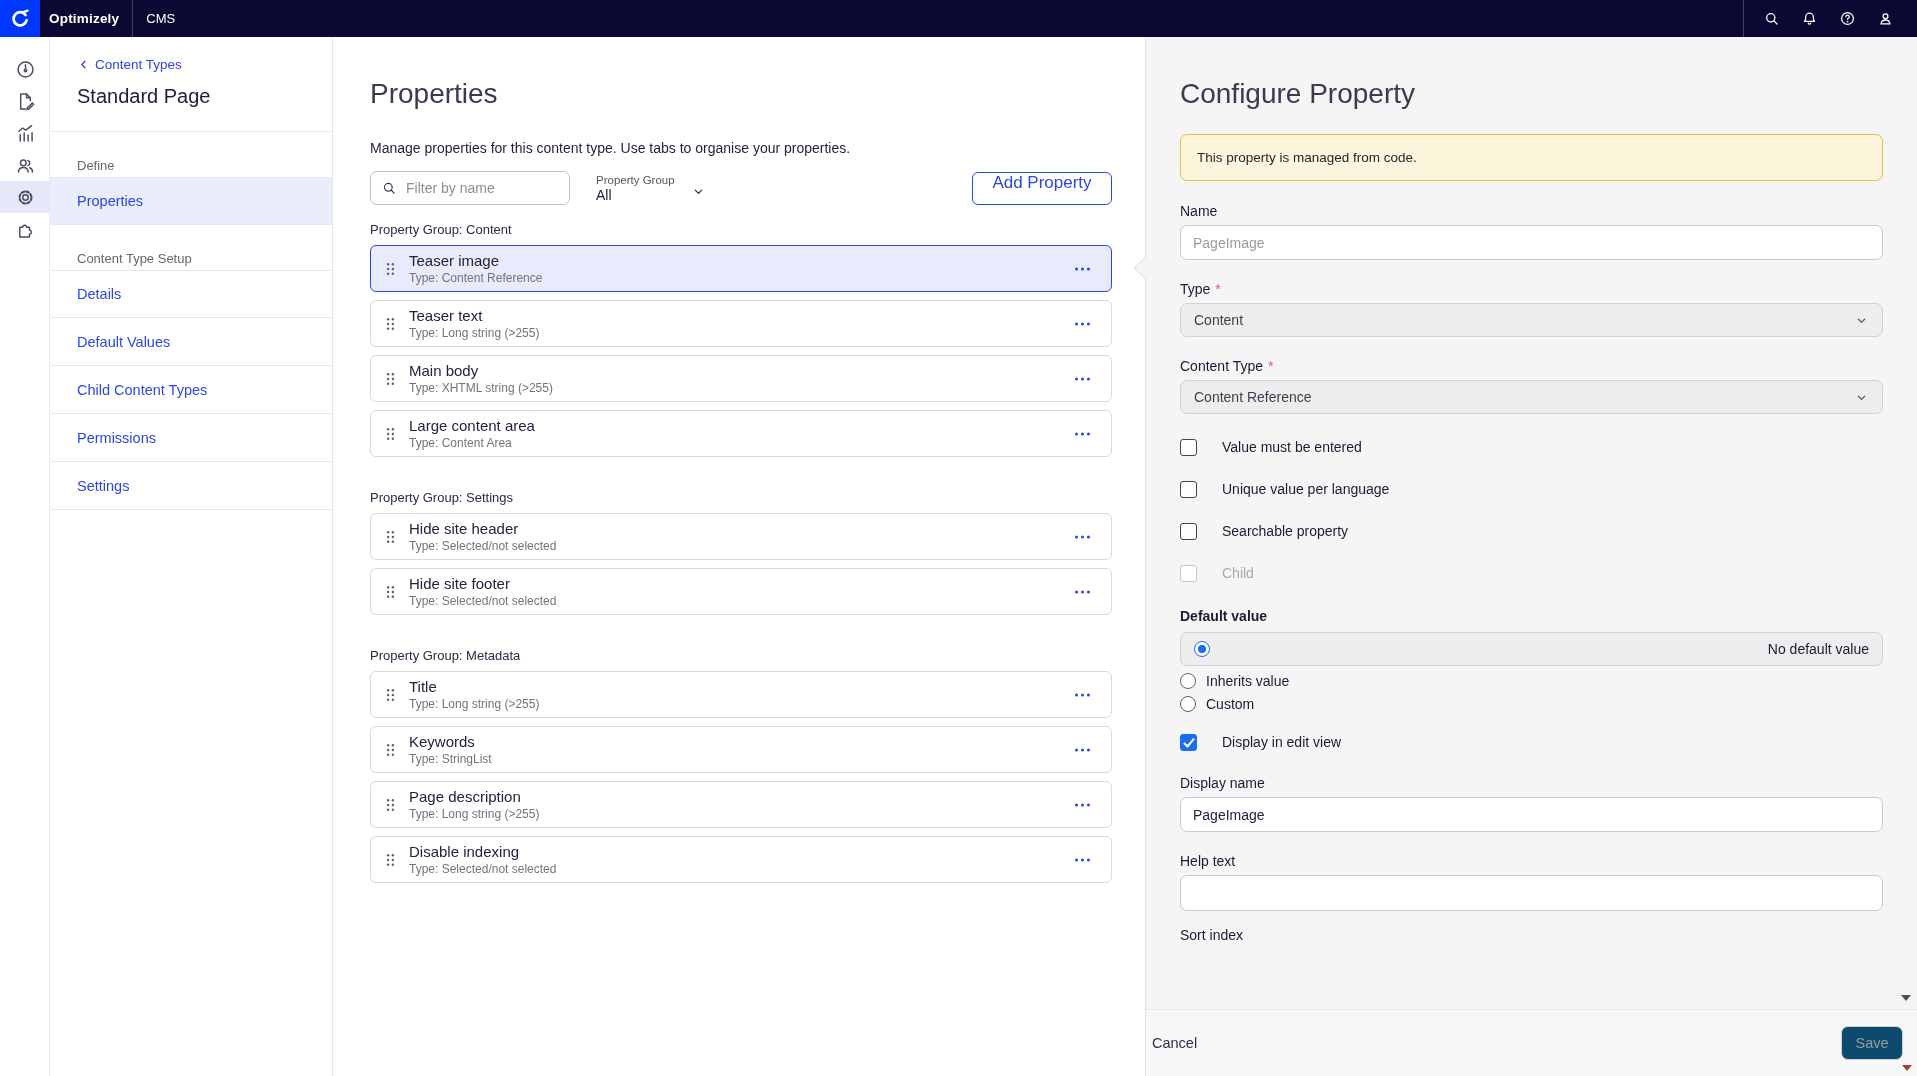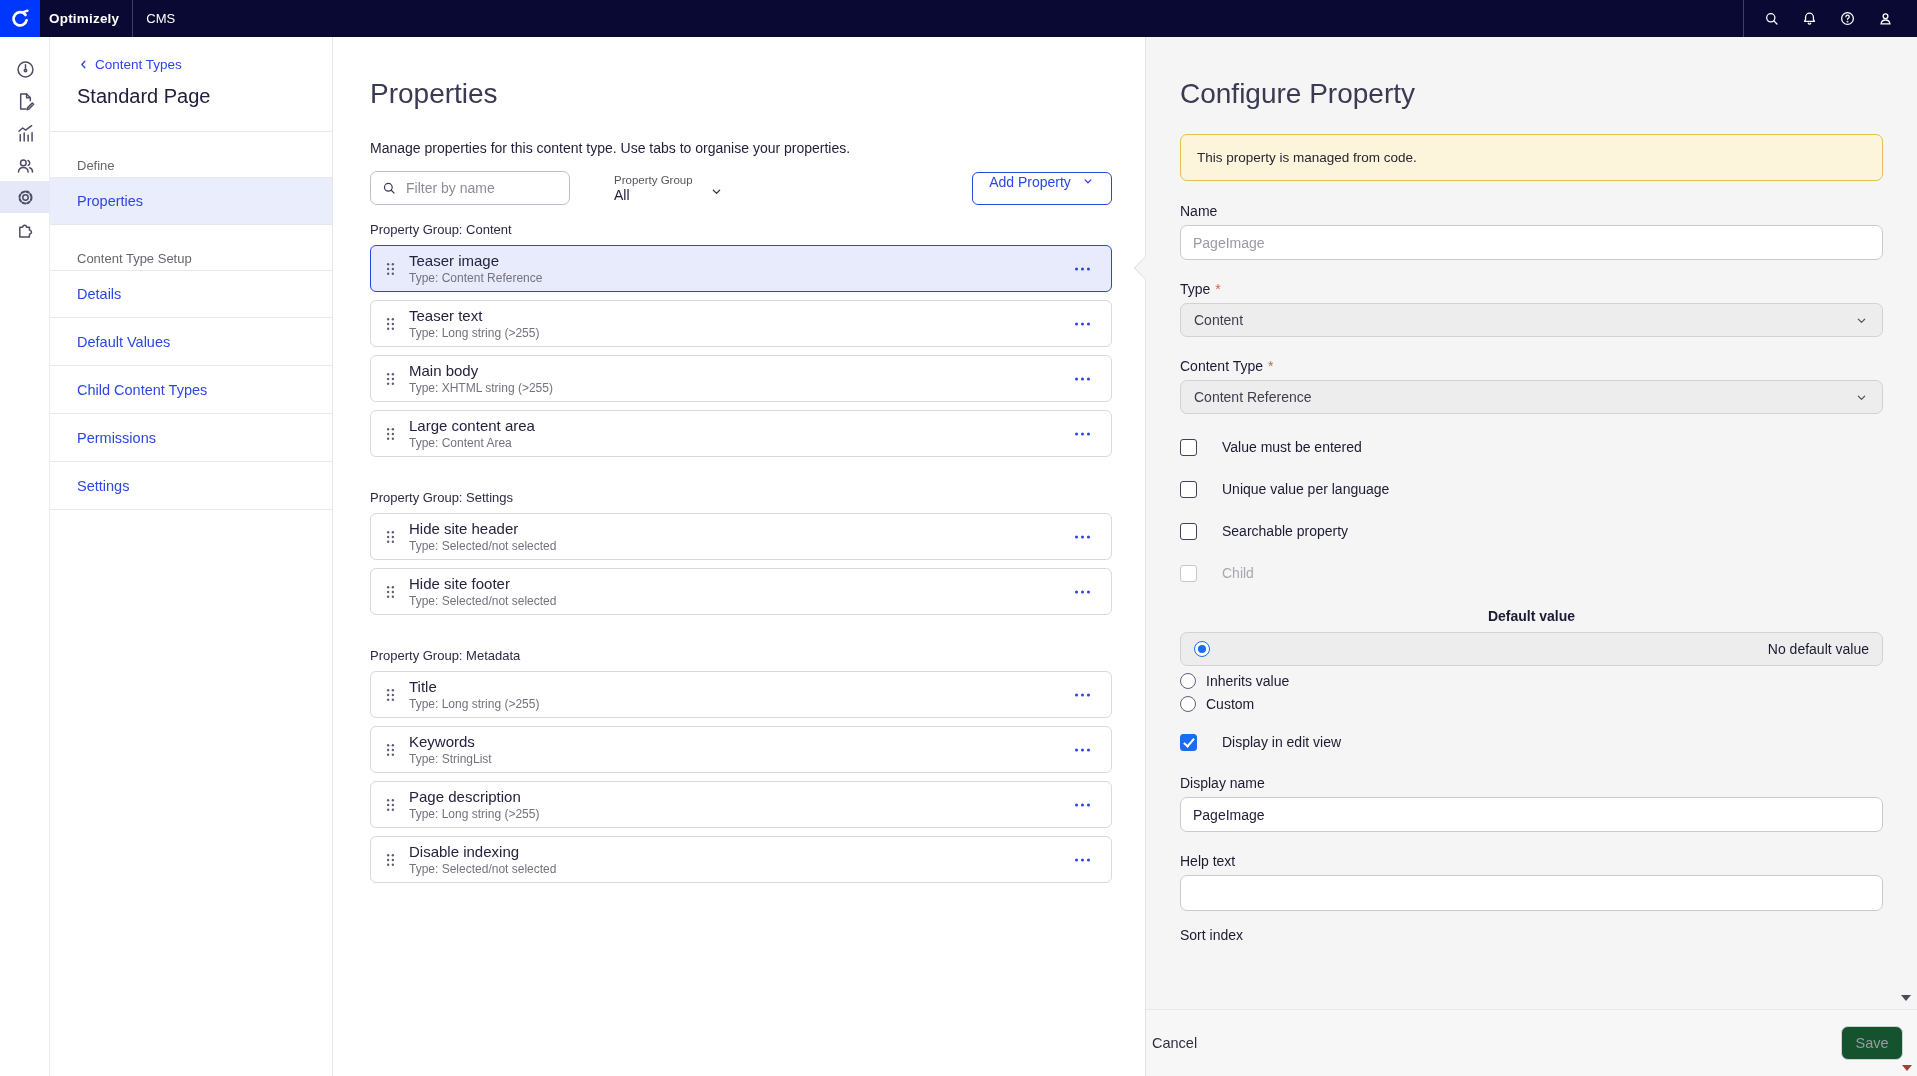--- a/index.html
+++ b/index.html
@@ -34,32 +34,32 @@
   .nav-sec-label{margin:26px 0 4px 0;padding-left:27px;font-size:13px;color:#66666f;}
   .nav-item{height:48px;display:flex;align-items:center;padding-left:27px;font-size:14.5px;color:var(--accent);
     border-bottom:1px solid #e8e8ec;cursor:pointer;box-sizing:border-box;}
   .nav-item.first{border-top:1px solid #e8e8ec;}
   .nav-item.active{background:#eaedfb;}
   
   .main{position:absolute;left:333px;top:37px;bottom:0;width:812px;background:#fff;box-sizing:border-box;
     padding:41px 33px 0 37px;overflow:hidden;}
   .main h1{margin:0;font-size:28px;line-height:32px;font-weight:400;color:#3a3a52;}
   .desc{margin:30px 0 0;font-size:14px;color:#1f1f39;}
-  .toolbar{margin-top:15px;display:flex;align-items:center;gap:18px;}
+  .toolbar{margin-top:15px;display:flex;align-items:center;}
   .filter{width:200px;height:34px;border:1px solid #bfbfca;border-radius:7px;display:flex;align-items:center;
     padding:0 10px;box-sizing:border-box;background:#fff;color:#3a3a52;}
   .filter input{border:none;outline:none;flex:1;font-size:14px;font-family:inherit;color:#2a2a44;margin-left:7px;min-width:0;background:transparent;}
   .filter input::placeholder{color:#8d8d99;}
   .combo{margin-left:26px;display:flex;align-items:center;cursor:pointer;}
   .combo-txt{display:flex;flex-direction:column;}
   .combo-label{font-size:11.5px;color:#55555f;}
   .combo-value{font-size:14px;color:#1c1c38;margin-top:1px;}
   .combo .chev{color:#3a3a52;margin-left:16px;margin-top:6px;}
   .add-btn{margin-left:auto;width:140px;height:33px;border:1px solid var(--accent);border-radius:6px;background:#fff;
-    color:var(--accent);font-size:14px;font-family:inherit;display:flex;align-items:flex-start;justify-content:center;gap:10px;cursor:pointer;}
+    color:var(--accent);font-size:17px;font-family:inherit;display:flex;align-items:center;justify-content:center;gap:10px;cursor:pointer;flex-direction:column;}
   .group-label{margin:33px 0 8px;font-size:13px;color:#2b2b45;}
   .prop-group:first-of-type .group-label{margin-top:17px;}
   .prow{position:relative;height:47px;border:1px solid var(--line);border-radius:6px;background:#fff;
     margin-bottom:8px;box-sizing:border-box;display:flex;align-items:center;padding-left:14px;cursor:pointer;}
   .prow.selected{border:1.5px solid var(--accent);background:#e8ebfc;}
   .drag{color:#5c5c70;margin-right:13px;flex:0 0 auto;cursor:grab;}
   .prow-txt{display:flex;flex-direction:column;}
   .prow-title{font-size:15px;color:#23233f;line-height:17px;}
   .prow-sub{font-size:12px;color:#73737f;margin-top:2px;}
   .more-btn{position:absolute;right:16px;top:50%;transform:translateY(-50%);color:var(--accent);cursor:pointer;padding:4px;}
@@ -82,32 +82,32 @@
     display:flex;align-items:center;justify-content:space-between;padding:0 13px;font-size:14px;color:#3d3d4e;cursor:default;}
   .sel .chev{color:#5a5a68;}
   .cb{display:flex;align-items:flex-start;gap:25px;margin-top:25px;font-size:14px;color:#1b1b33;cursor:pointer;}
   .cb.tight{margin-top:22px;}
   .box{position:relative;width:17px;height:17px;box-sizing:border-box;border:1.5px solid #41415a;border-radius:3px;background:#fff;flex:0 0 auto;}
   .cb.checked .box{background:var(--control);border-color:var(--control);}
   .cb.checked .box::after{content:"";position:absolute;left:5px;top:1px;width:4px;height:9px;
     border:solid #fff;border-width:0 2px 2px 0;transform:rotate(40deg);}
   .cb.disabled{color:#a8a8b2;cursor:default;}
   .cb.disabled .box{border-color:#c6c6cf;}
-  .dv-label{margin-top:26px;font-size:14px;font-weight:bold;color:#1b1b33;text-align:center;}
+  .dv-label{margin-top:26px;font-size:14px;font-weight:bold;color:#1b1b33;}
   .radio-row{display:flex;align-items:center;gap:10px;margin-top:7px;font-size:14px;color:#1b1b33;cursor:pointer;}
   .radio-row:first-of-type{margin-top:8px;}
   .rad{position:relative;width:16px;height:16px;box-sizing:border-box;border:1.5px solid #60607a;border-radius:50%;background:#fff;flex:0 0 auto;}
   .radio-row.sel .rad{border-color:var(--control);}
   .radio-row.sel .rad::after{content:"";position:absolute;left:50%;top:50%;width:8px;height:8px;margin:-4px 0 0 -4px;
     border-radius:50%;background:var(--control);}
   .ui-title{margin:42px 0 0;font-size:23px;font-weight:400;color:#3a3a52;}
   .panel-footer{position:absolute;left:0;right:0;bottom:0;height:66px;background:#f7f7f8;
     box-shadow:0 -1px 0 rgba(0,0,0,.05);display:flex;align-items:center;justify-content:space-between;padding-right:14px;box-sizing:border-box;z-index:5;}
   .cancel-btn{background:none;border:none;font-family:inherit;font-size:14.5px;color:#2e2e44;cursor:pointer;margin-right:26px;}
-  .save-btn{width:62px;height:34px;border:1px solid #cfcfd4;border-radius:7px;background:#14532d;color:#9a9aa2;
+  .save-btn{width:62px;height:34px;border:1px solid #cfcfd4;border-radius:7px;background:#0c4a6e;color:#9a9aa2;
     font-family:inherit;font-size:14.5px;cursor:default;}
   .scroll-arrow{position:absolute;width:0;height:0;border-left:5px solid transparent;border-right:5px solid transparent;}
   .arrow-body{right:6px;top:958px;border-top:6px solid #4c4c57;}
   .arrow-window{right:5px;bottom:5px;border-top:6px solid #9a4438;z-index:6;}
 </style>
 </head>
 <body>
 
 <div class="topbar">
   <div class="logo">

